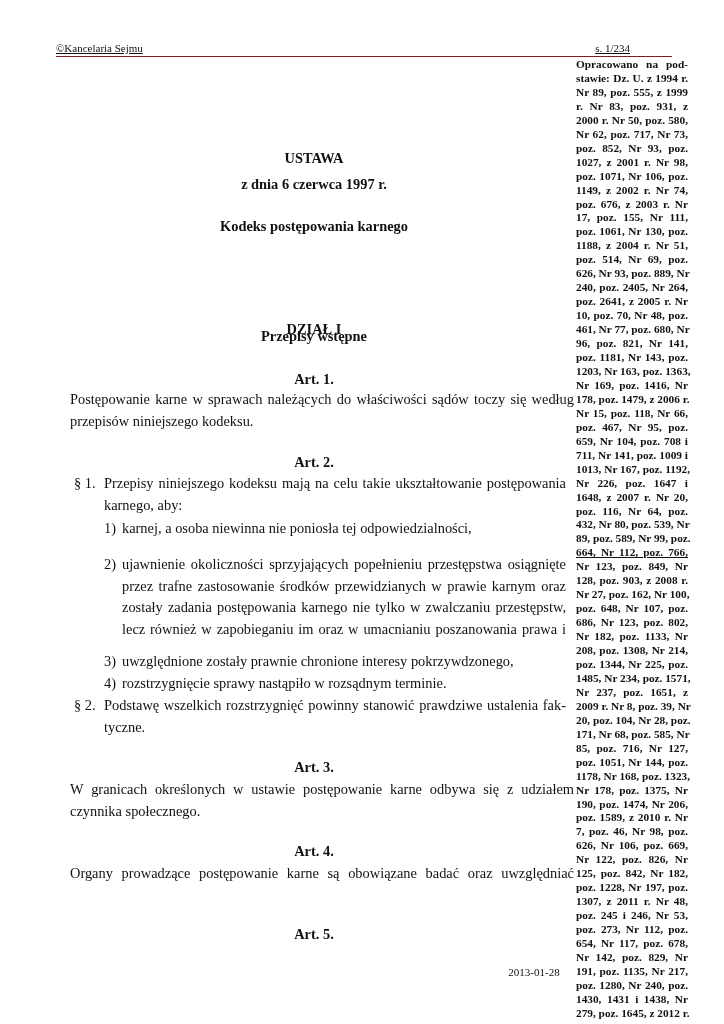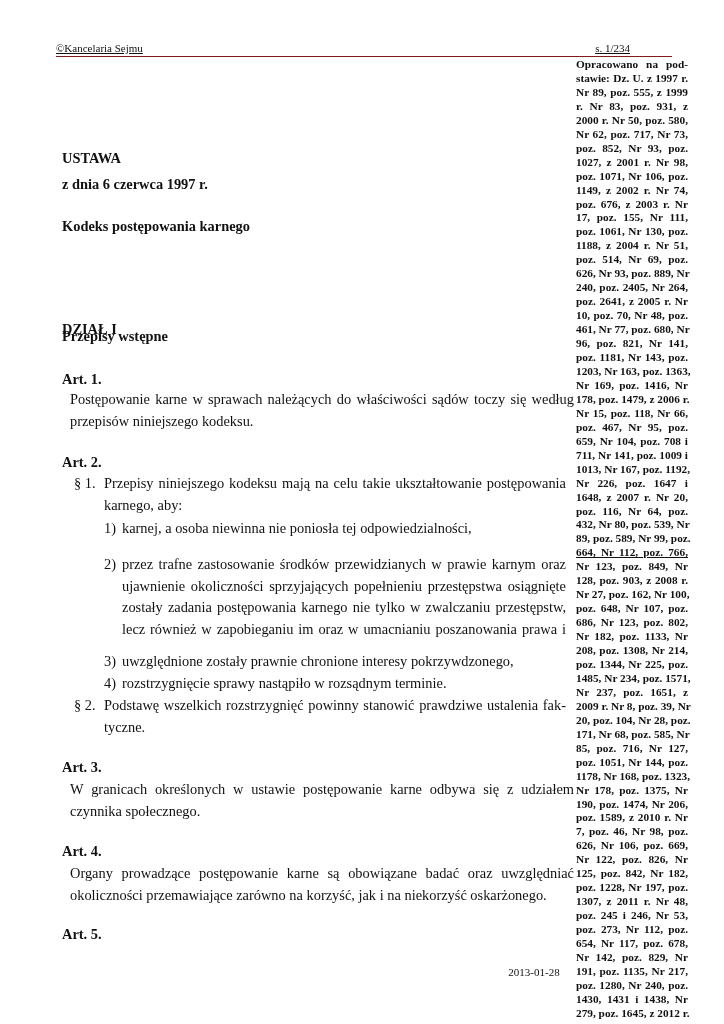--- a/index.html
+++ b/index.html
@@ -53,20 +53,21 @@
       left: 62px;
       top: 0;
       width: 504px;
       font-size: 14.4px;
       line-height: 21.5px;
     }
     .center-bold {
       position: absolute;
       left: 0;
       width: 504px;
+      text-align: center;
       font-weight: bold;
     }
     .para {
       position: absolute;
       left: 8px;
       width: 504px;
       text-align: justify;
     }
     .para .line {
       display: block;
@@ -112,21 +113,21 @@
 </head>
 <body>
 
 <div class="page-header">
   <span class="left">©Kancelaria Sejmu</span>
   <span class="right">s. 1/234</span>
 </div>
 
 <div class="sidebar" id="sidebar">
     <span style="display: block; white-space: nowrap; text-align: justify; text-align-last: justify;">Opracowano na pod-</span>
-    <span style="display: block; white-space: nowrap; text-align: justify; text-align-last: justify;">stawie: Dz. U. z 1997 r.</span>
+    <span style="display: block; white-space: nowrap; text-align: justify; text-align-last: justify;">stawie: Dz. U. z 1994 r.</span>
     <span style="display: block; white-space: nowrap; text-align: justify; text-align-last: justify;">Nr 89, poz. 555, z 1999</span>
     <span style="display: block; white-space: nowrap; text-align: justify; text-align-last: justify;">r. Nr 83, poz. 931, z</span>
     <span style="display: block; white-space: nowrap; text-align: justify; text-align-last: justify;">2000 r. Nr 50, poz. 580,</span>
     <span style="display: block; white-space: nowrap; text-align: justify; text-align-last: justify;">Nr 62, poz. 717, Nr 73,</span>
     <span style="display: block; white-space: nowrap; text-align: justify; text-align-last: justify;">poz. 852, Nr 93, poz.</span>
     <span style="display: block; white-space: nowrap; text-align: justify; text-align-last: justify;">1027, z 2001 r. Nr 98,</span>
     <span style="display: block; white-space: nowrap; text-align: justify; text-align-last: justify;">poz. 1071, Nr 106, poz.</span>
     <span style="display: block; white-space: nowrap; text-align: justify; text-align-last: justify;">1149, z 2002 r. Nr 74,</span>
     <span style="display: block; white-space: nowrap; text-align: justify; text-align-last: justify;">poz. 676, z 2003 r. Nr</span>
     <span style="display: block; white-space: nowrap; text-align: justify; text-align-last: justify;">17, poz. 155, Nr 111,</span>
@@ -218,22 +219,22 @@
   <div class="numbered" style="top:518px;">
     <span class="label" style="left:42px;">1)</span>
     <div class="body" style="left:60px; width:444px;">
       <span class="line last">karnej, a osoba niewinna nie poniosła tej odpowiedzialności,</span>
     </div>
   </div>
 
   <div class="numbered" style="top:554px;">
     <span class="label" style="left:42px;">2)</span>
     <div class="body" style="left:60px; width:444px;">
+      <span class="line">ujawnienie okoliczności sprzyjających popełnieniu przestępstwa osiągnięte</span>
       <span class="line">przez trafne zastosowanie środków przewidzianych w prawie karnym oraz</span>
-      <span class="line">ujawnienie okoliczności sprzyjających popełnieniu przestępstwa osiągnięte</span>
       <span class="line">zostały zadania postępowania karnego nie tylko w zwalczaniu przestępstw,</span>
       <span class="line">lecz również w zapobieganiu im oraz w umacnianiu poszanowania prawa i</span>
     </div>
   </div>
 
   <div class="numbered" style="top:651px;">
     <span class="label" style="left:42px;">3)</span>
     <div class="body" style="left:60px; width:444px;">
       <span class="line last">uwzględnione zostały prawnie chronione interesy pokrzywdzonego,</span>
     </div>
@@ -256,19 +257,18 @@
 
   <div class="center-bold" style="top:757px;">Art. 3.</div>
   <div class="para" style="top:779px;">
     <span class="line">W granicach określonych w ustawie postępowanie karne odbywa się z udziałem</span>
     <span class="line last">czynnika społecznego.</span>
   </div>
 
   <div class="center-bold" style="top:841px;">Art. 4.</div>
   <div class="para" style="top:863px;">
     <span class="line">Organy prowadzące postępowanie karne są obowiązane badać oraz uwzględniać</span>
-    <span class="line last">okoliczności przemawiające zarówno na korzyść, jak i na niekorzyść oskarżonego.</span>
   </div>
 
   <div class="center-bold" style="top:924px;">Art. 5.</div>
 </div>
 
 <div class="page-footer">2013-01-28</div>
 
 </body></html>

